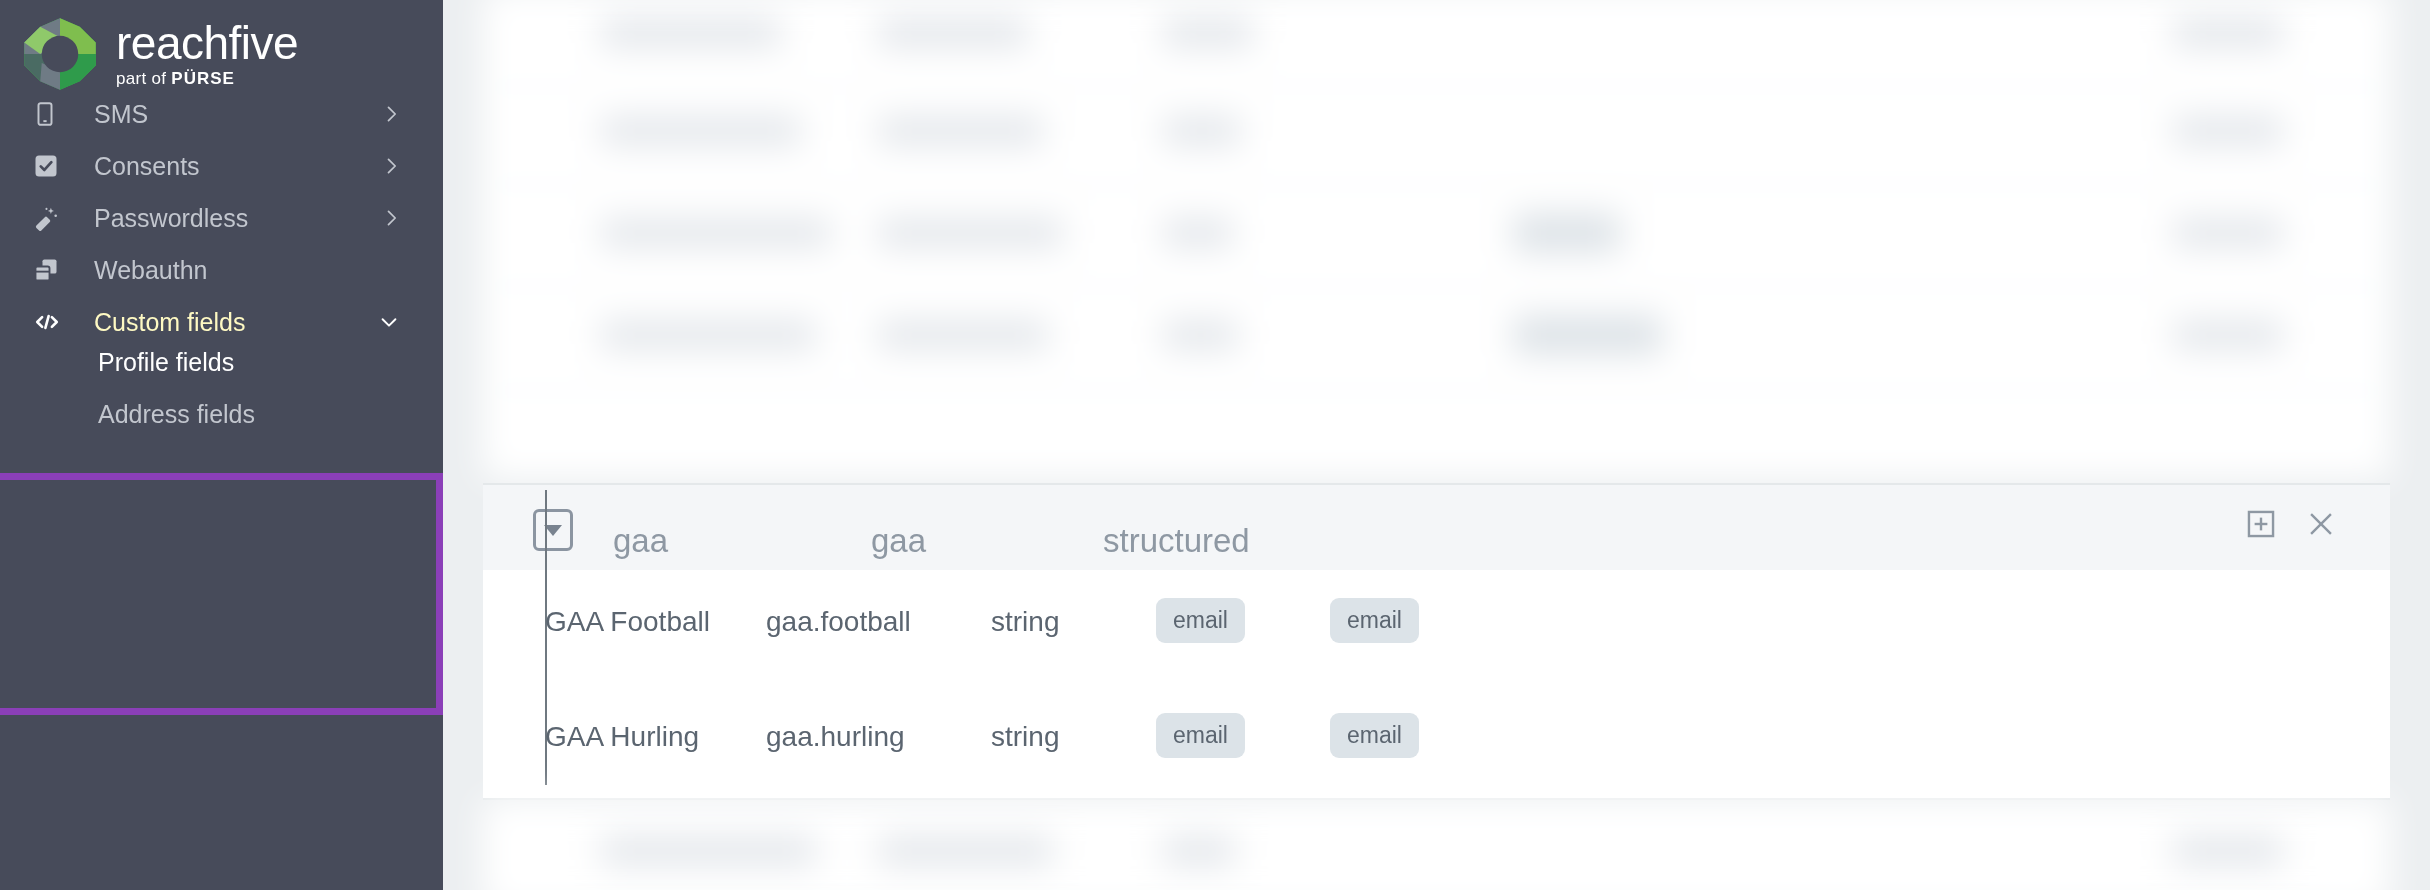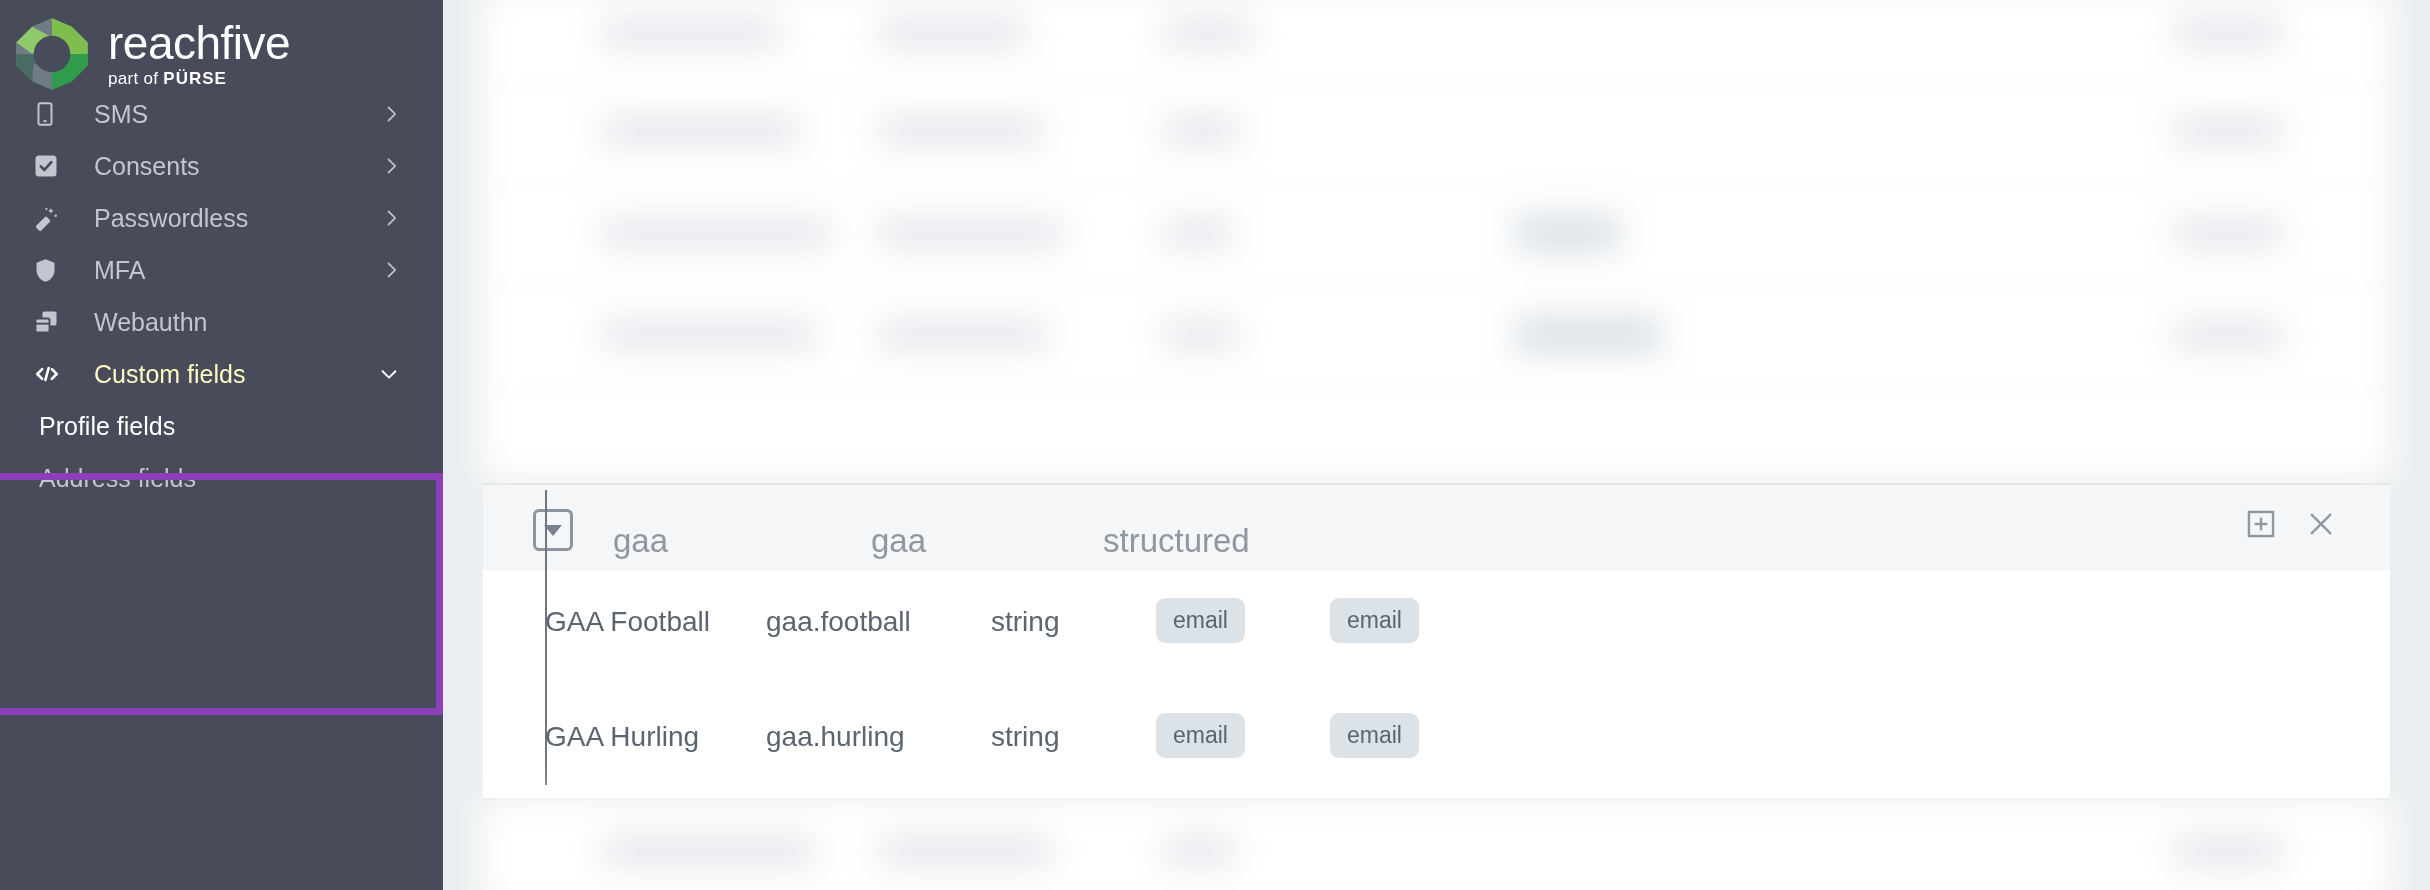--- a/index.html
+++ b/index.html
@@ -14,21 +14,21 @@
   
   .sidebar {
     position: absolute; left: 0; top: 0;
     width: 443px; height: 890px;
     background: #474b5a;
     overflow: hidden;
   }
   .logo-row {
     position: absolute; left: 0; top: 0;
     width: 443px; height: 108px;
-    display: flex; align-items: center; padding-left: 14px;
+    display: flex; align-items: center; padding-left: 22px;
   }
   .logo-mark { width: 76px; height: 76px; flex: none; }
   .logo-text { margin-left: 18px; }
   .logo-word {
     font-size: 46px; color: #ffffff; font-weight: 400;
     letter-spacing: -0.5px; line-height: 1;
   }
   .logo-sub {
     font-size: 17px; color: #ffffff; font-weight: 400;
     letter-spacing: 0.3px; margin-top: 3px;
@@ -47,22 +47,22 @@
     width: 42px; flex: none;
     display: flex; align-items: center; justify-content: flex-start;
     color: #c2c6ce;
   }
   .nav-item .ni-label { flex: 1; padding-left: 20px; }
   .nav-item .ni-chev { flex: none; color: #c2c6ce; display: flex; align-items: center; }
   .nav-item.active { color: #fef9c3; }
   .nav-item.active .ni-icon,
   .nav-item.active .ni-chev { color: #ffffff; }
   .nav-sub {
-    display: flex; align-items: center;
-    height: 52px; padding-left: 39px;
+    display: flex; 
+    height: 52px; padding-left: 98px;
     font-size: 25px; color: #c2c6ce; cursor: pointer;
   }
   .nav-sub.active { color: #ffffff; }
 
   
   .highlight-box {
     position: absolute; left: -8px; top: 473px;
     width: 451px; height: 242px;
     border: 7px solid #8b3fb8;
     z-index: 40;
@@ -360,33 +360,20 @@
           </svg>
         </span>
         <span class="ni-label">Passwordless</span>
         <span class="ni-chev">
           <svg width="20" height="26" viewBox="0 0 24 24" fill="none" stroke="currentColor" stroke-width="2.1" stroke-linecap="round" stroke-linejoin="round">
               <polyline points="9,4 17,12 9,20"></polyline>
             </svg>
         </span>
       </div>
 
-      <div class="nav-item">
-        <span class="ni-icon">
-          <svg width="27" height="29" viewBox="0 0 24 24">
-            <path d="M12 2L4 5.2v6.3c0 5 3.4 9.2 8 10.5 4.6-1.3 8-5.5 8-10.5V5.2L12 2z" fill="currentColor"></path>
-          </svg>
-        </span>
-        <span class="ni-label">MFA</span>
-        <span class="ni-chev">
-          <svg width="20" height="26" viewBox="0 0 24 24" fill="none" stroke="currentColor" stroke-width="2.1" stroke-linecap="round" stroke-linejoin="round">
-              <polyline points="9,4 17,12 9,20"></polyline>
-            </svg>
-        </span>
-      </div>
 
       <div class="nav-item">
         <span class="ni-icon">
           <svg width="28" height="28" viewBox="0 0 24 24">
             <rect x="9" y="3" width="12" height="12" rx="1.6" fill="currentColor"></rect>
             <rect x="3" y="9" width="12" height="12" rx="1.6" fill="currentColor" stroke="#474b5a" stroke-width="1.6"></rect>
             <line x1="3" y1="13.4" x2="15" y2="13.4" stroke="#474b5a" stroke-width="1.6"></line>
           </svg>
         </span>
         <span class="ni-label">Webauthn</span>

